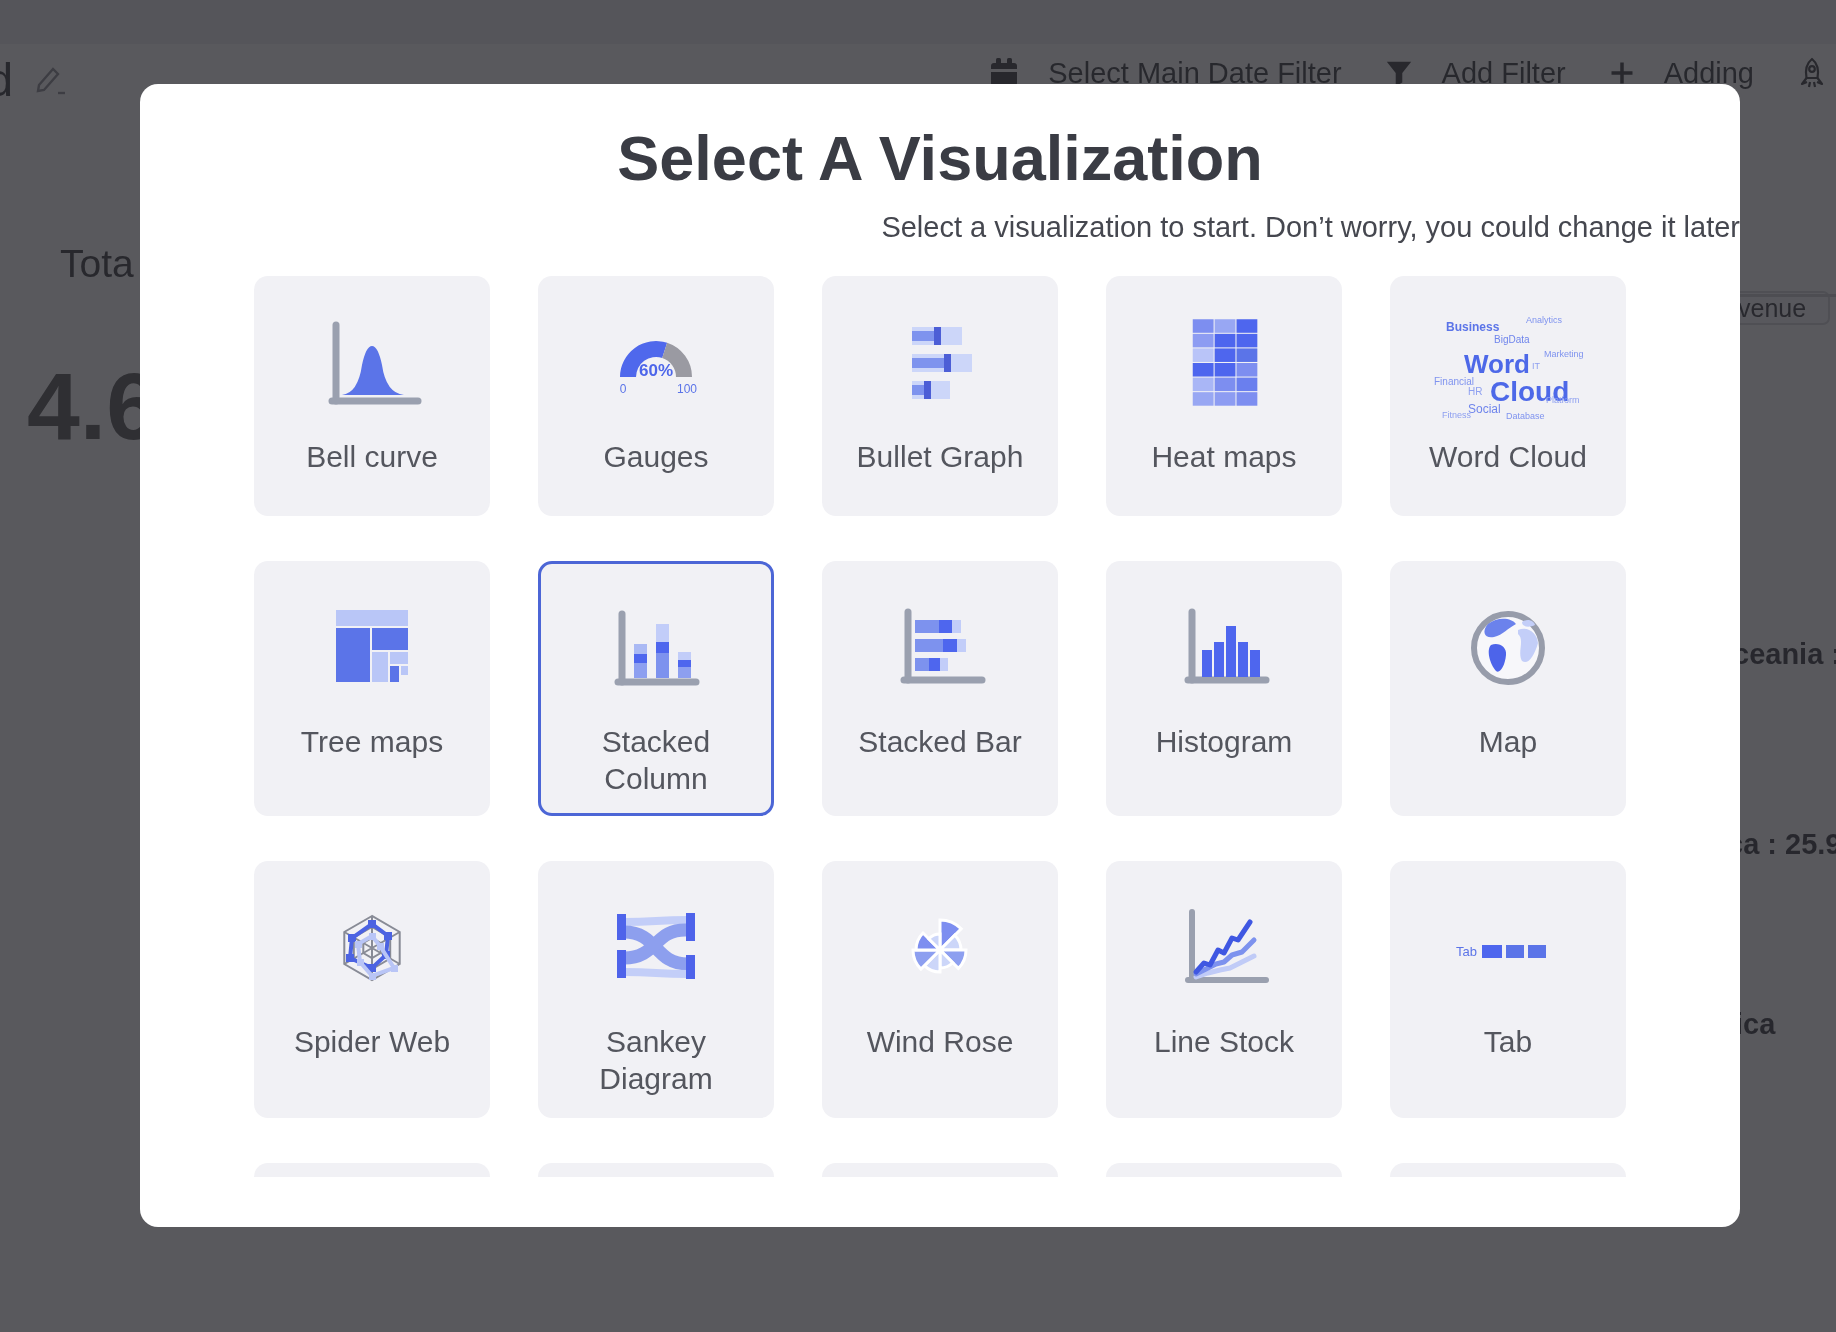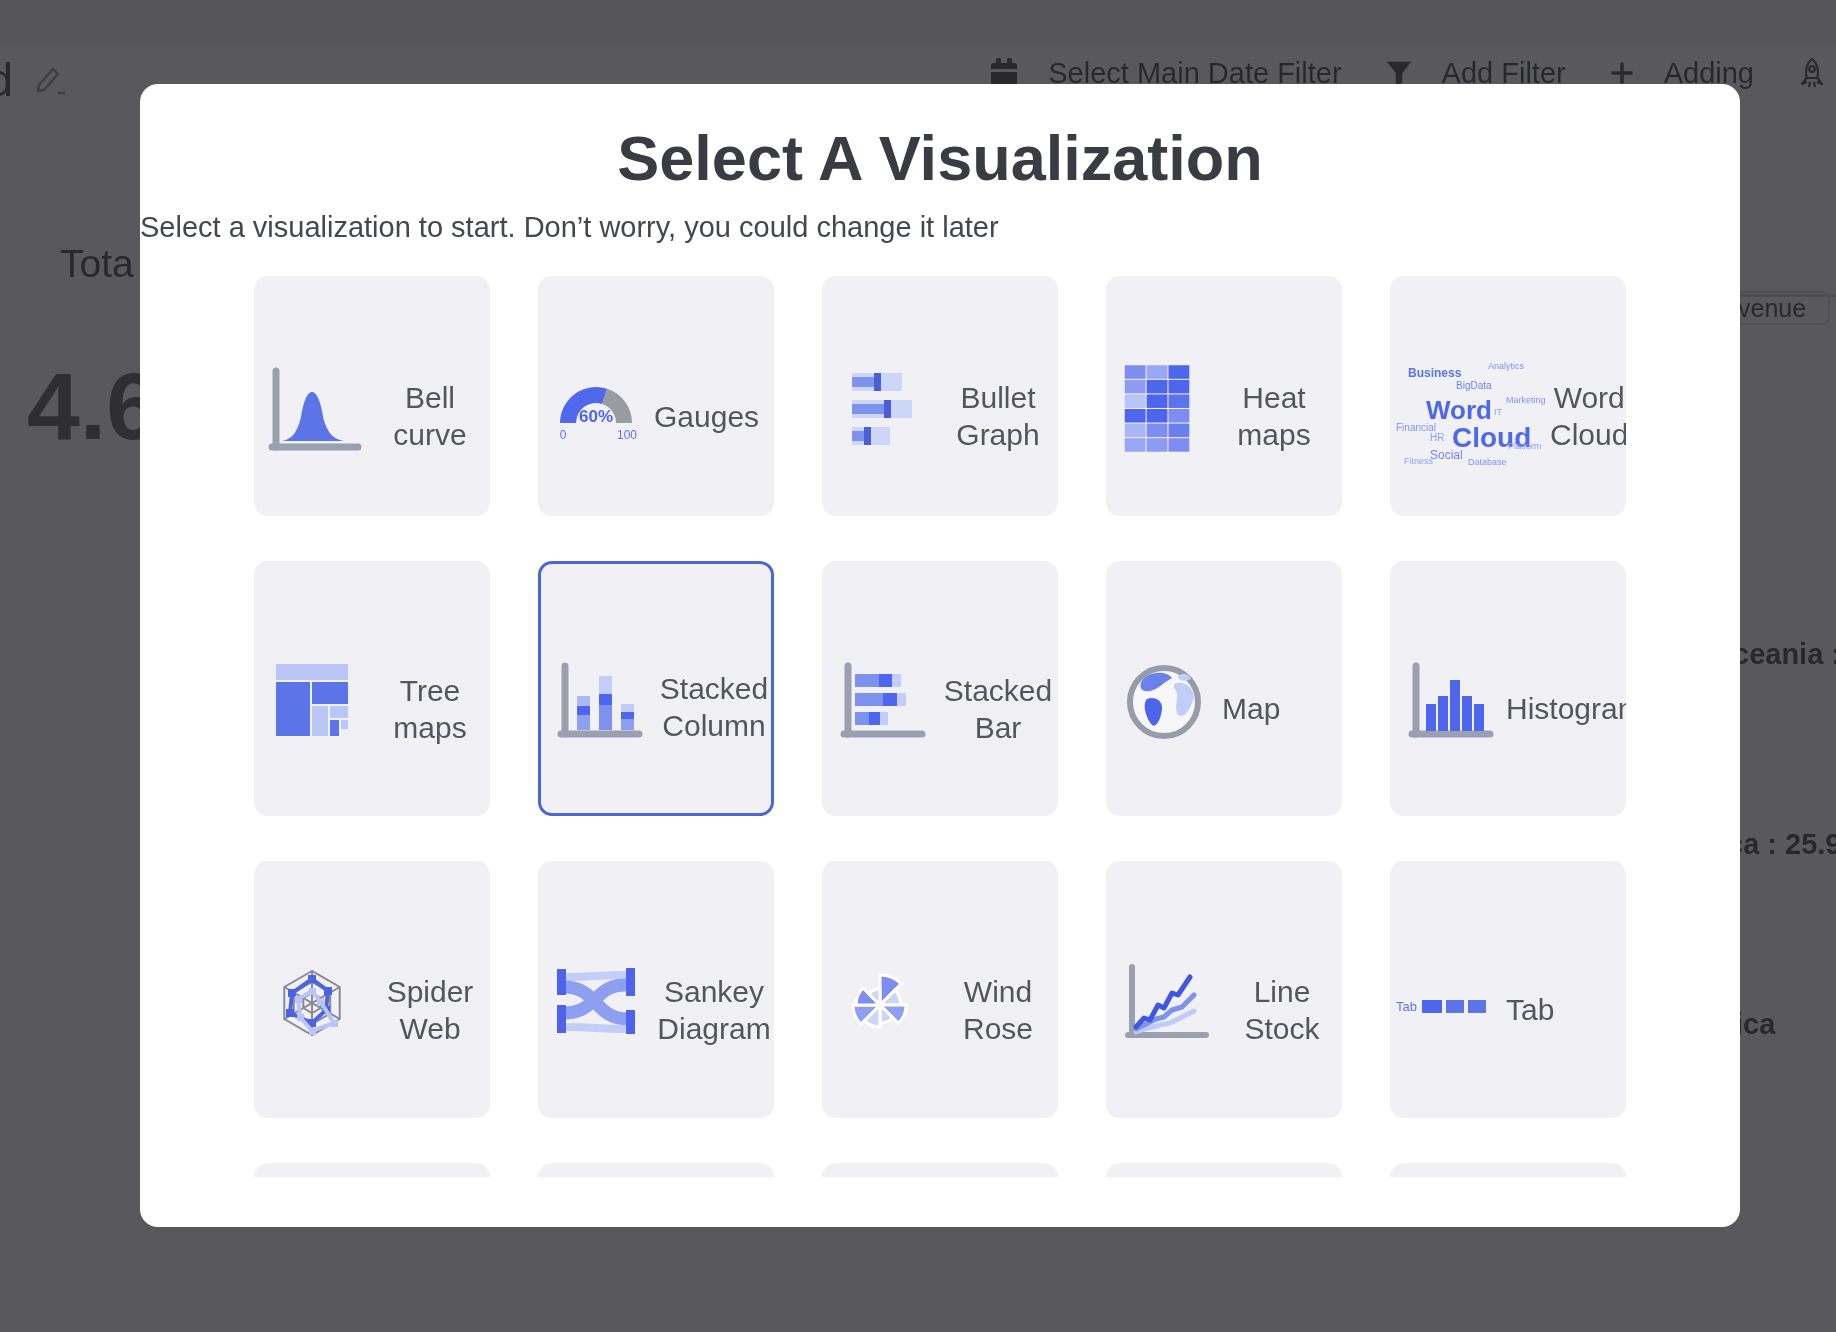--- a/index.html
+++ b/index.html
@@ -27,25 +27,25 @@
   .side-label.l1{ left:1727px; top:828px; }
   .side-label.l2{ left:1735px; top:1008px; }
 
   
   .overlay{ position:absolute; inset:0; background:rgba(42,42,47,0.78); z-index:5; }
 
   
   .modal{ position:absolute; left:140px; top:84px; width:1600px; height:1143px;
           background:#ffffff; border-radius:18px; z-index:10; overflow:hidden; }
   .modal-title{ margin-top:46px; text-align:center; font-size:63px; font-weight:700; color:#3a3c44; line-height:56px;}
-  .modal-subtitle{ margin-top:24px; text-align:left; font-size:29px; color:#45474f; line-height:34px;}
+  .modal-subtitle{ margin-top:24px; text-align:right; font-size:29px; color:#45474f; line-height:34px;}
   .grid-clip{ margin:32px auto 0; width:1372px; height:901px; overflow:hidden; }
   .viz-grid{ display:grid; grid-template-columns:repeat(5,236px);
              grid-template-rows:240px 255px 257px 240px; column-gap:48px; row-gap:45px; }
-  .viz-card{ background:#f1f1f5; border-radius:14px; display:flex; 
+  .viz-card{ background:#f1f1f5; border-radius:14px; display:flex; flex-direction:column;
              align-items:center; padding-top:26px; cursor:pointer; }
   .viz-card.selected{ border:3px solid #4c66d6; padding-top:23px; }
   .icon-box{ height:122px; display:flex; align-items:center; justify-content:center; }
   .viz-label{ margin-top:14px; font-size:30px; font-weight:500; color:#54565e;
               text-align:center; line-height:37px; max-width:200px; }
   svg{ display:block; }
   text{ font-family:"Liberation Sans", sans-serif; }
 </style>
 </head>
 <body>
@@ -264,43 +264,43 @@
               <rect x="47" y="58" width="11" height="13" fill="#4e66ee"></rect>
               <rect x="58" y="58" width="8" height="13" fill="#c2cdf9"></rect>
             </svg>
           </div>
           <div class="viz-label">Stacked Bar</div>
         </div>
 
         <div class="viz-card">
           <div class="icon-box">
             <svg width="116" height="96" viewBox="0 0 116 96" fill="none">
-              <circle cx="58" cy="48" r="34" stroke="#979caa" stroke-width="6" fill="#f7f7fa"></circle>
-              <path d="M38 24 C48 16 62 18 66 24 C58 28 53 35 44 37 C35 39 31 32 38 24 Z" fill="#6b82ec"></path>
-              <path d="M68 30 C78 26 87 33 88 43 C84 57 78 65 72 61 C67 52 75 40 68 34 Z" fill="#c3cef8"></path>
-              <path d="M41 45 C49 42 57 47 56 55 C55 66 50 74 46 71 C40 64 36 50 41 45 Z" fill="#4d64ea"></path>
-              <path d="M72 22 C78 18 84 21 85 25 C79 28 72 27 72 22 Z" fill="#c3cef8"></path>
-            </svg>
-          </div>
-          <div class="viz-label">Map</div>
-        </div>
-
-        <div class="viz-card">
-          <div class="icon-box">
-            <svg width="116" height="96" viewBox="0 0 116 96" fill="none">
               <path d="M26 12 V80" stroke="#9aa0af" stroke-width="7" stroke-linecap="round"></path>
               <path d="M22 80 H100" stroke="#9aa0af" stroke-width="7" stroke-linecap="round"></path>
               <rect x="36" y="50" width="10" height="27" fill="#4e66ee"></rect>
               <rect x="48" y="42" width="10" height="35" fill="#4e66ee"></rect>
               <rect x="60" y="26" width="10" height="51" fill="#4e66ee"></rect>
               <rect x="72" y="42" width="10" height="35" fill="#4e66ee"></rect>
               <rect x="84" y="50" width="10" height="27" fill="#4e66ee"></rect>
             </svg>
           </div>
           <div class="viz-label">Histogram</div>
+        </div>
+
+        <div class="viz-card">
+          <div class="icon-box">
+            <svg width="116" height="96" viewBox="0 0 116 96" fill="none">
+              <circle cx="58" cy="48" r="34" stroke="#979caa" stroke-width="6" fill="#f7f7fa"></circle>
+              <path d="M38 24 C48 16 62 18 66 24 C58 28 53 35 44 37 C35 39 31 32 38 24 Z" fill="#6b82ec"></path>
+              <path d="M68 30 C78 26 87 33 88 43 C84 57 78 65 72 61 C67 52 75 40 68 34 Z" fill="#c3cef8"></path>
+              <path d="M41 45 C49 42 57 47 56 55 C55 66 50 74 46 71 C40 64 36 50 41 45 Z" fill="#4d64ea"></path>
+              <path d="M72 22 C78 18 84 21 85 25 C79 28 72 27 72 22 Z" fill="#c3cef8"></path>
+            </svg>
+          </div>
+          <div class="viz-label">Map</div>
         </div>
 
         <div class="viz-card">
           <div class="icon-box">
             <svg width="116" height="100" viewBox="0 0 116 100" fill="none">
               <g stroke="#888b96" stroke-width="2">
                 <polygon points="58,18 30.3,34 30.3,66 58,82 85.7,66 85.7,34"></polygon>
                 <polygon points="58,29 39.8,39.5 39.8,60.5 58,71 76.2,60.5 76.2,39.5"></polygon>
                 <polygon points="58,40 49.3,45 49.3,55 58,60 66.7,55 66.7,45"></polygon>
                 <path d="M58 18 L58 82 M30.3 34 L85.7 66 M30.3 66 L85.7 34"></path>

